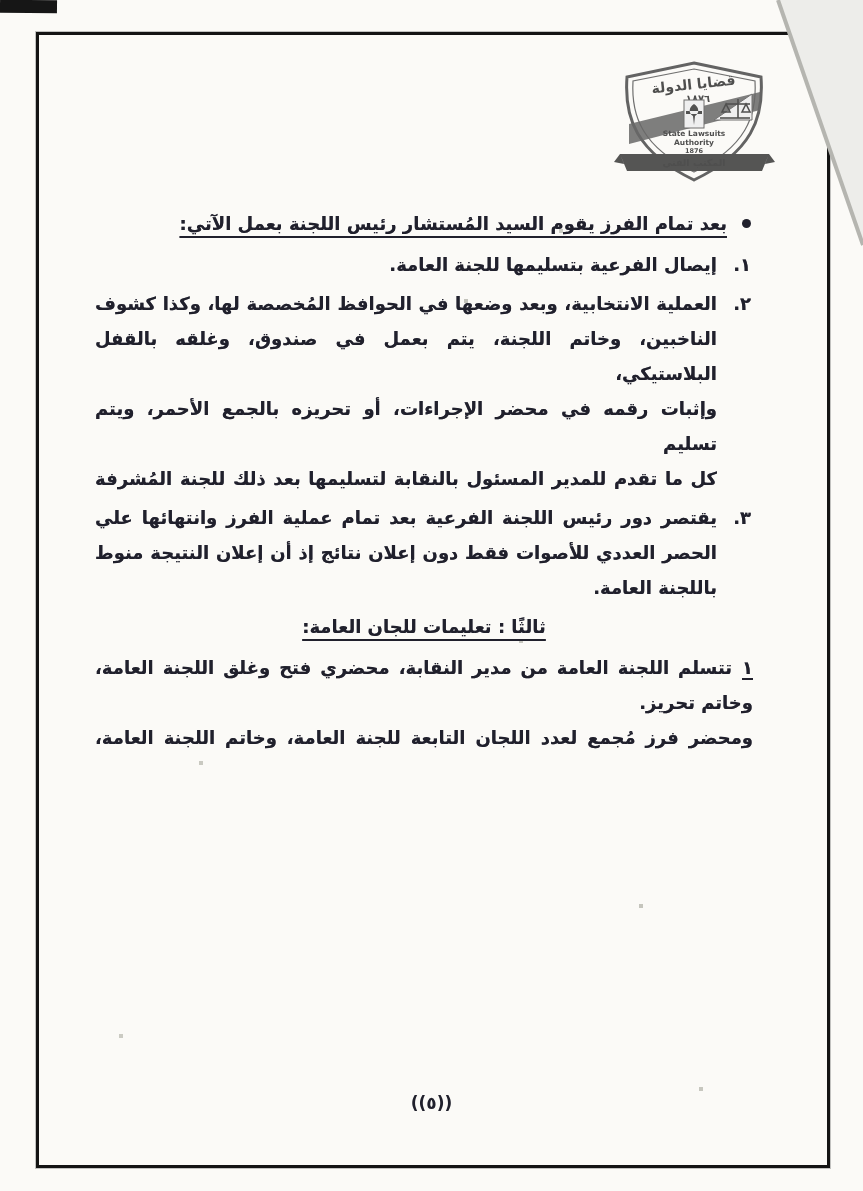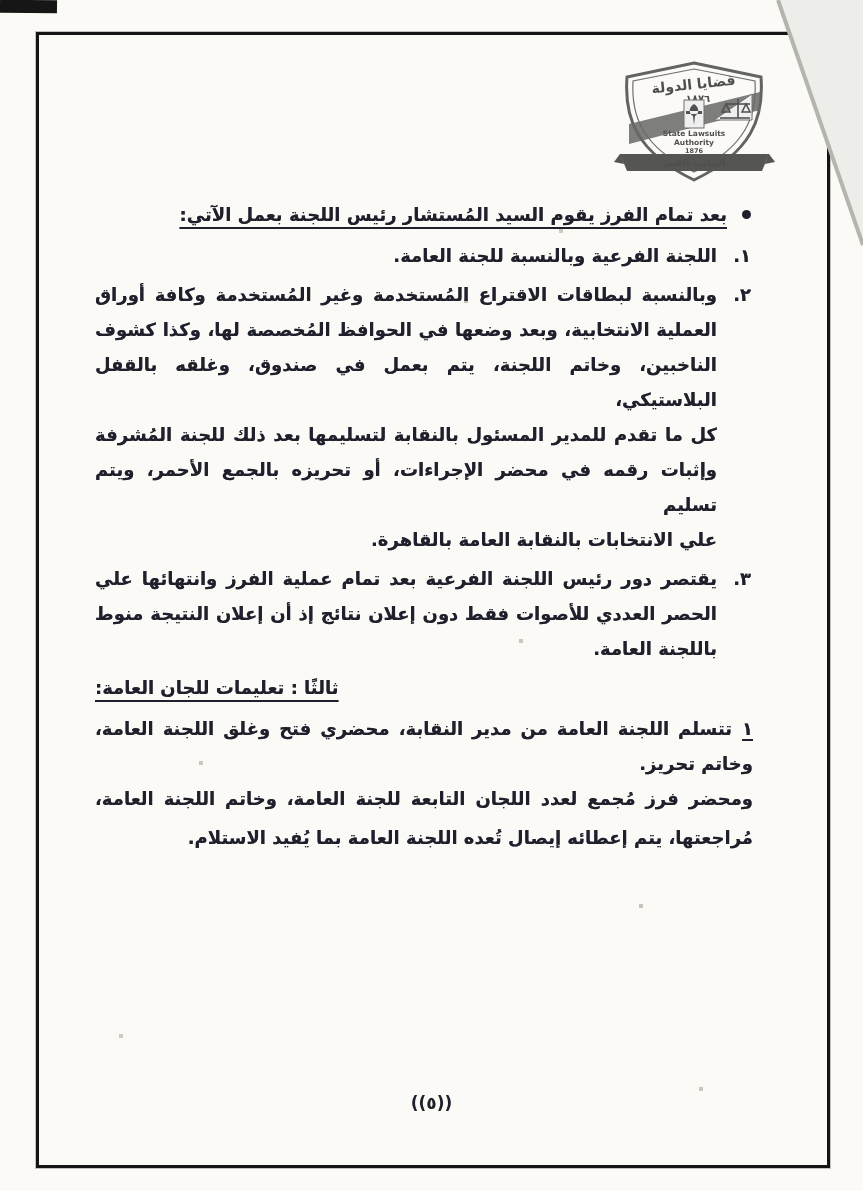--- a/index.html
+++ b/index.html
@@ -30,41 +30,41 @@
   
   .fold{position:absolute;right:0;top:0;}
   
   .emblem{
     position:absolute;left:612px;top:58px;width:165px;height:132px;
     filter:grayscale(1) opacity(.85) contrast(.95);
   }
   .emblem text{font-family:"DejaVu Sans", sans-serif;fill:#2c2c33;}
   
   .content{
-    position:absolute;left:95px;top:197px;width:658px;
+    position:absolute;left:95px;top:206px;width:658px;
     direction:rtl;
     color:var(--ink);
     font:700 18px/35px "DejaVu Sans", sans-serif;
     text-shadow:0 0 .4px rgba(20,20,40,.6);
   }
   .line{text-align:justify;text-align-last:justify;}
   .line.last{text-align-last:right;}
   .heading-a{position:relative;padding-right:26px;margin-bottom:6px;text-align:right;}
   .bullet-dot{
     position:absolute;right:2px;top:13px;width:9px;height:9px;border-radius:50%;
     background:var(--ink);
   }
   .underlined{
     text-decoration:underline;
     text-decoration-thickness:1.5px;
     text-underline-offset:6px;
   }
   .item-a{position:relative;padding-right:36px;margin-bottom:4px;}
   .item-a .num{position:absolute;right:2px;top:0;}
-  .heading-b{margin-bottom:6px;text-align:left;}
+  .heading-b{margin-bottom:6px;text-align:center;}
   .item-b{margin-bottom:4px;}
   .num-b{
     border-bottom:2px solid var(--ink);
     padding-bottom:0px;
     margin-left:10px;
   }
   .pageno{
     position:absolute;left:0;top:1092px;width:863px;text-align:center;
     color:var(--ink);
     font:700 17px/22px "DejaVu Sans", sans-serif;
@@ -110,51 +110,48 @@
   <div class="content">
 
     <div class="heading-a">
       <span class="bullet-dot"></span>
       <span class="underlined">بعد تمام الفرز يقوم السيد المُستشار رئيس اللجنة بعمل الآتي:</span>
     </div>
 
     <div id="list-a">
         <div class="item-a">
           <span class="num">١.</span>
-          <div class="line last">اللجنة الفرعية وبالنسبة للجنة العامة.</div>
+          <div class="line last">إيصال الفرعية بتسليمها للجنة العامة.</div>
         </div>
         <div class="item-a">
           <span class="num">٢.</span>
-          <div class="line">وبالنسبة لبطاقات الاقتراع المُستخدمة وغير المُستخدمة وكافة أوراق</div>
           <div class="line">العملية الانتخابية، وبعد وضعها في الحوافظ المُخصصة لها، وكذا كشوف</div>
           <div class="line">الناخبين، وخاتم اللجنة، يتم بعمل في صندوق، وغلقه بالقفل البلاستيكي،</div>
+          <div class="line">وإثبات رقمه في محضر الإجراءات، أو تحريزه بالجمع الأحمر، ويتم تسليم</div>
           <div class="line">كل ما تقدم للمدير المسئول بالنقابة لتسليمها بعد ذلك للجنة المُشرفة</div>
-          <div class="line">وإثبات رقمه في محضر الإجراءات، أو تحريزه بالجمع الأحمر، ويتم تسليم</div>
-          <div class="line last">علي الانتخابات بالنقابة العامة بالقاهرة.</div>
         </div>
         <div class="item-a">
           <span class="num">٣.</span>
           <div class="line">يقتصر دور رئيس اللجنة الفرعية بعد تمام عملية الفرز وانتهائها علي</div>
           <div class="line">الحصر العددي للأصوات فقط دون إعلان نتائج إذ أن إعلان النتيجة منوط</div>
           <div class="line last">باللجنة العامة.</div>
         </div>
       </div>
 
     <div class="heading-b">
       <span class="underlined">ثالثًا : تعليمات للجان العامة:</span>
     </div>
 
     <div id="list-b">
         <div class="item-b">
           <div class="line"><span class="num-b">١</span><span>تتسلم اللجنة العامة من مدير النقابة، محضري فتح وغلق اللجنة العامة،</span></div>
           <div class="line last">وخاتم تحريز.</div>
           <div class="line">ومحضر فرز مُجمع لعدد اللجان التابعة للجنة العامة، وخاتم اللجنة العامة،</div>
         </div>
         <div class="item-b">
-          <div class="line last">مُراجعتها، يتم إعطائه إيصال تُعده اللجنة العامة بما يُفيد الاستلام.</div>
         </div>
       </div>
 
   </div>
 
   <div class="pageno">((٥))</div>
 
   <svg class="fold" width="110" height="260" viewBox="0 0 110 260">
     <polygon points="25,0 110,0 110,245" fill="#ededea"></polygon>
     <line x1="25" y1="0" x2="110" y2="245" stroke="#b5b5b0" stroke-width="4"></line>

